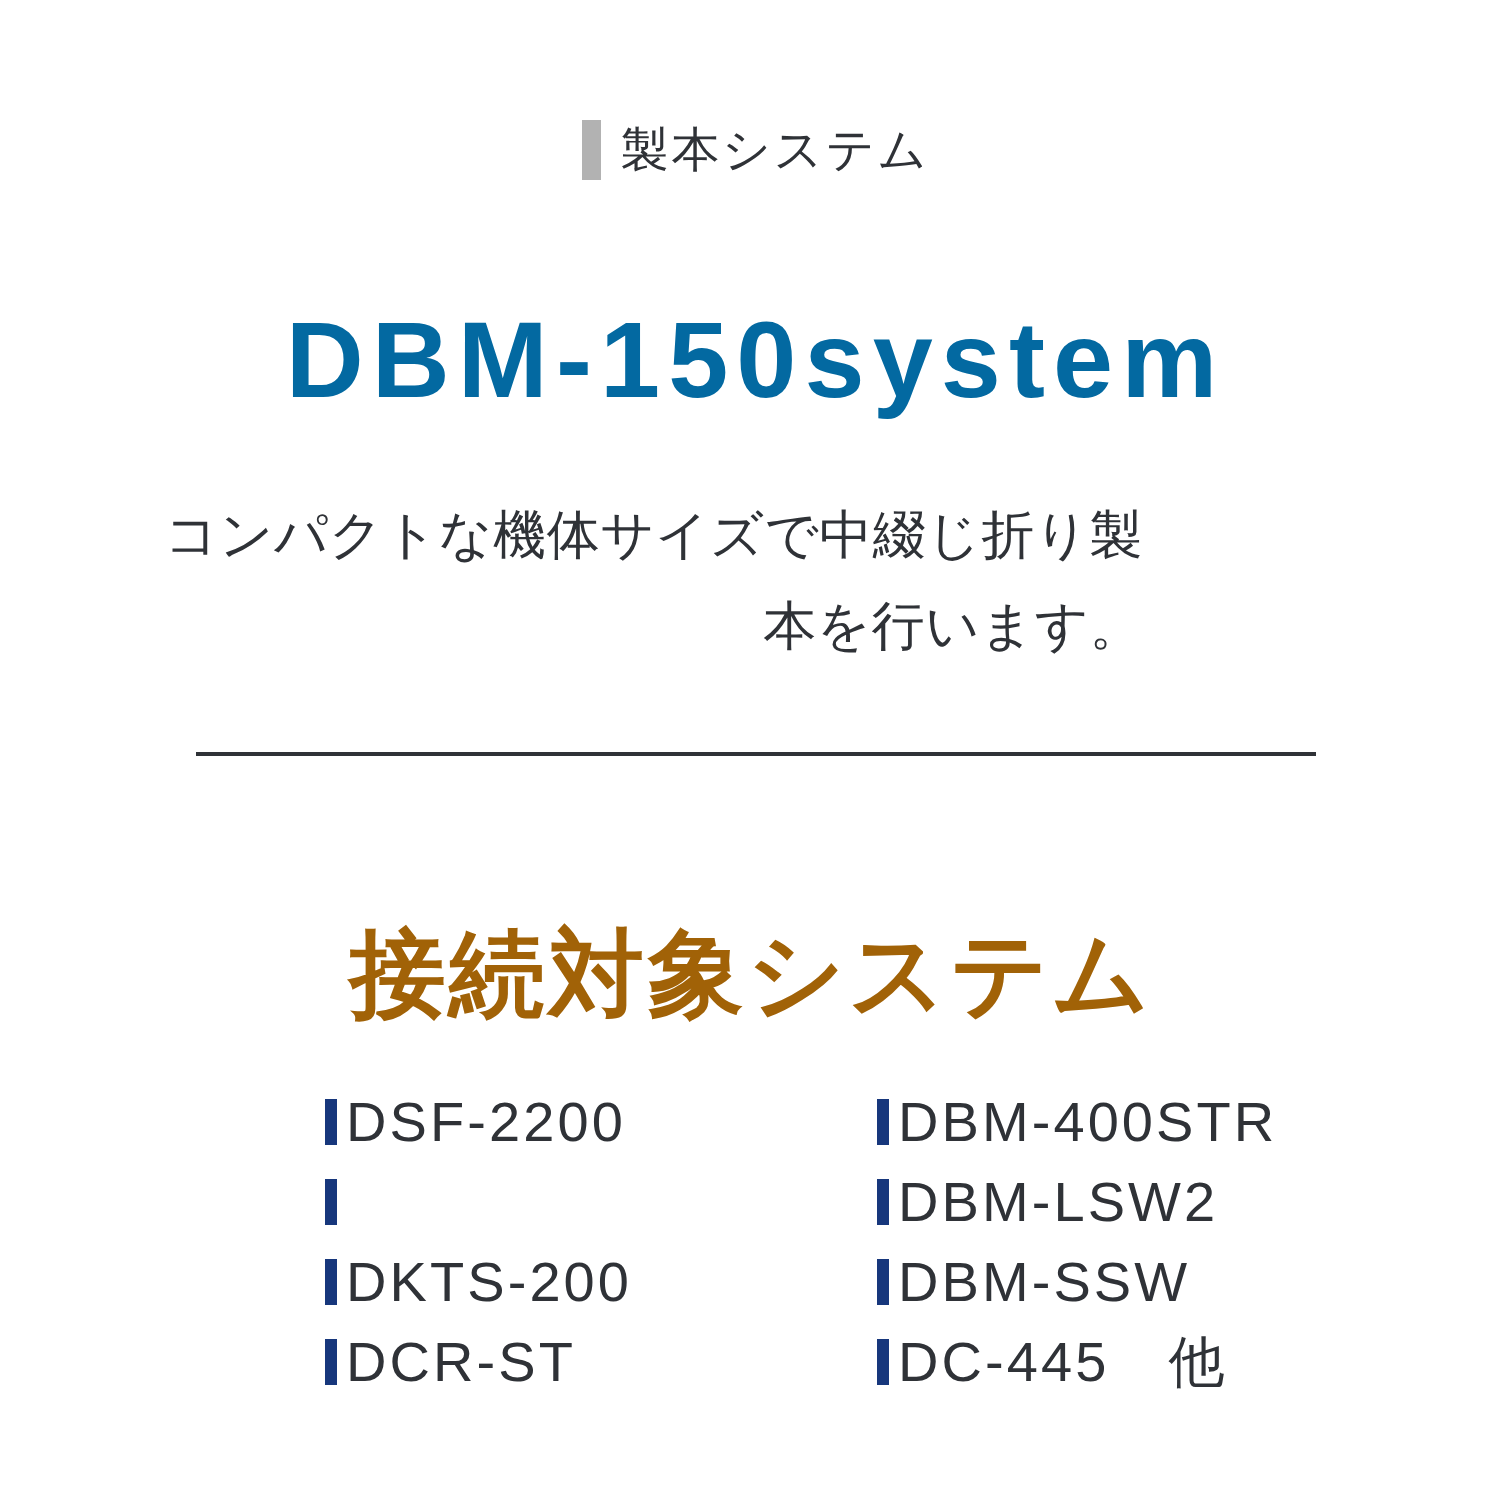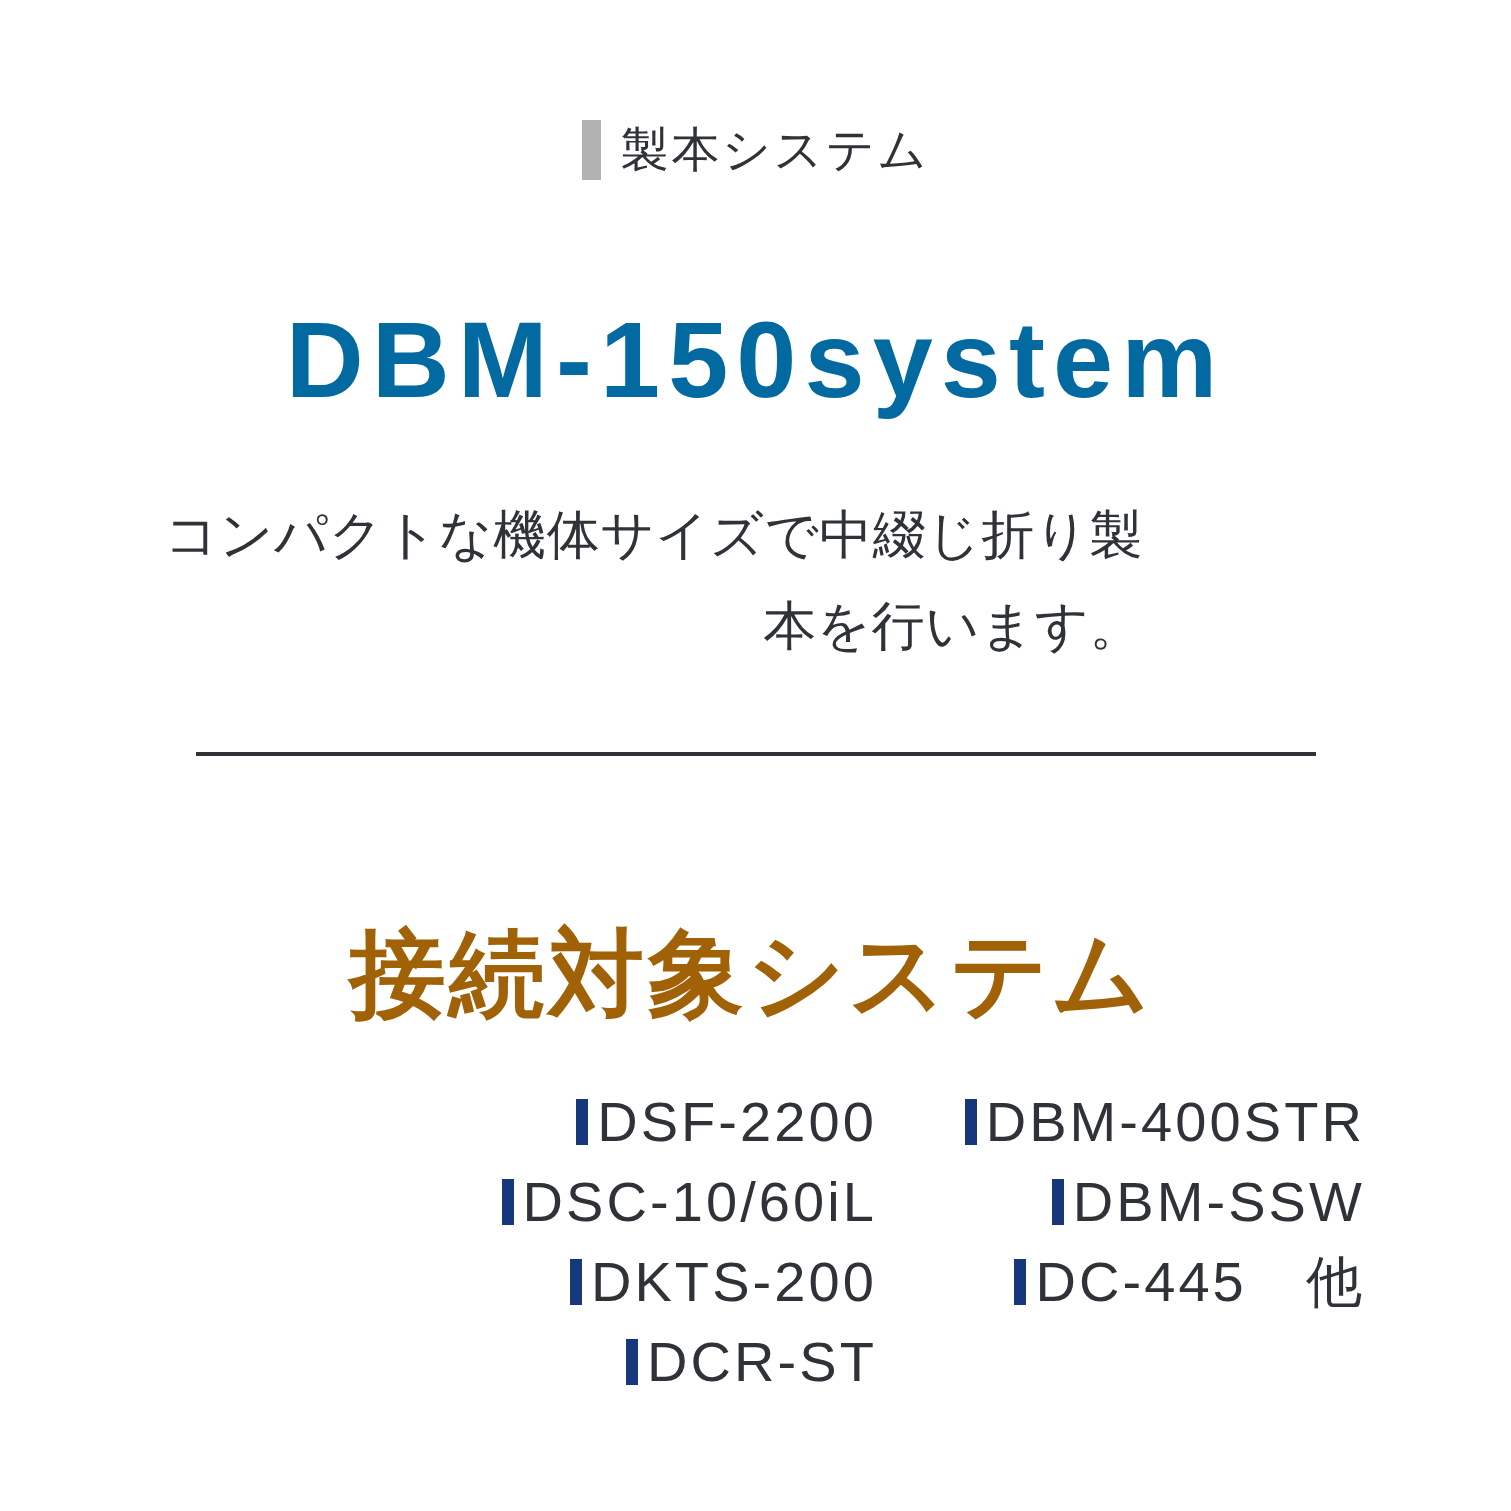--- a/index.html
+++ b/index.html
@@ -119,21 +119,20 @@
     display: flex;
     flex-direction: column;
   }
   .model-column.col-left { width: 552px; }
   .model-column.col-right { width: 488px; }
 
   .model-item {
     display: flex;
     align-items: center;
     height: 80px;
-    justify-content: flex-end;
   }
   .model-marker {
     width: 12px;
     height: 46px;
     background: #17377c;
     flex: 0 0 auto;
     margin-right: 9px;
   }
   .model-label {
     font-size: 56px;
@@ -164,39 +163,42 @@
 
   <div class="model-columns">
 
     <div class="model-column col-left">
       <div class="model-item">
         <span class="model-marker"></span>
         <span class="model-label">DSF-2200</span>
       </div>
       <div class="model-item">
         <span class="model-marker"></span>
-        <span class="model-label">DSC-10/60iL</span>
       </div>
       <div class="model-item">
         <span class="model-marker"></span>
         <span class="model-label">DKTS-200</span>
       </div>
       <div class="model-item">
         <span class="model-marker"></span>
         <span class="model-label">DCR-ST</span>
       </div>
     </div>
 
     <div class="model-column col-right">
       <div class="model-item">
         <span class="model-marker"></span>
         <span class="model-label">DBM-400STR</span>
       </div>
       <div class="model-item">
         <span class="model-marker"></span>
+        <span class="model-label">DBM-LSW2</span>
+      </div>
+      <div class="model-item">
+        <span class="model-marker"></span>
         <span class="model-label">DBM-SSW</span>
       </div>
       <div class="model-item">
         <span class="model-marker"></span>
         <span class="model-label">DC-445　他</span>
       </div>
     </div>
 
   </div>
 

